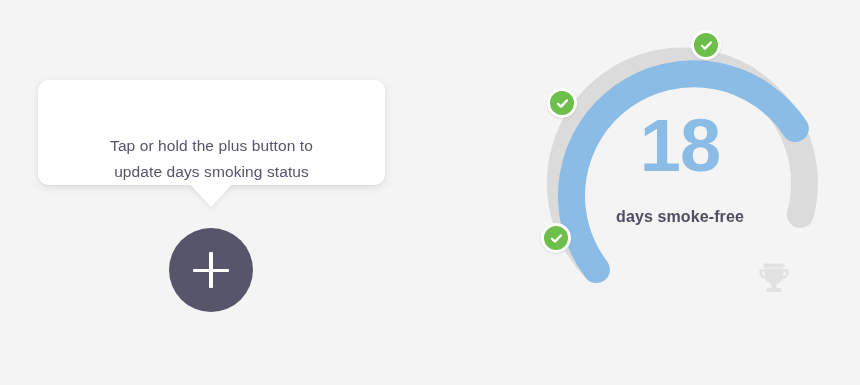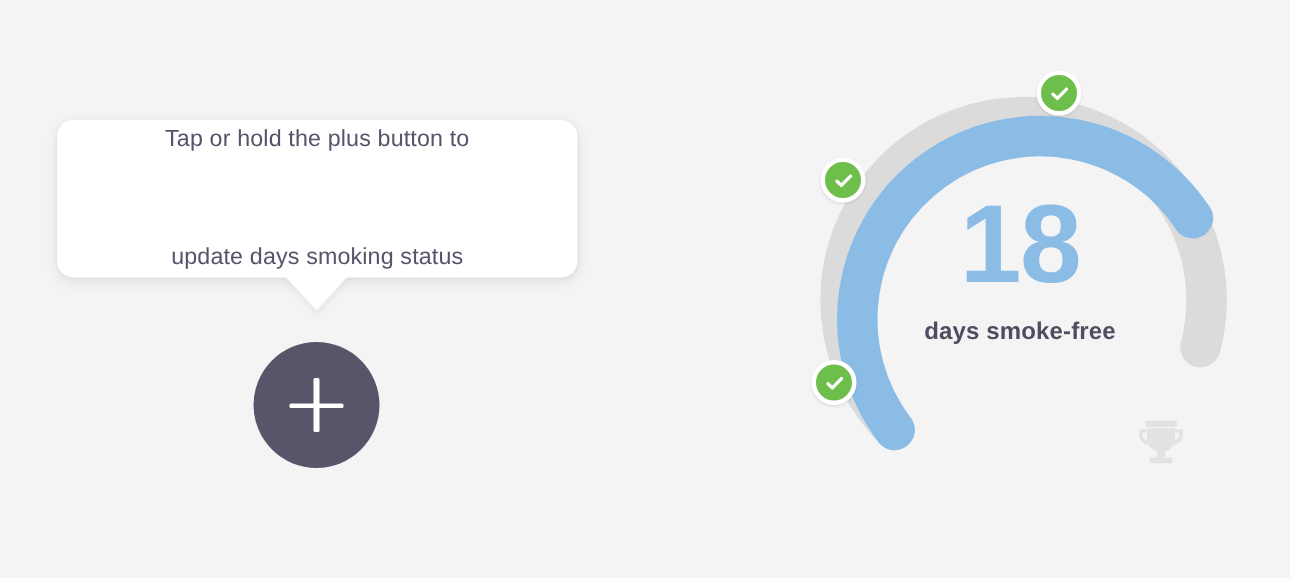--- a/index.html
+++ b/index.html
@@ -35,21 +35,21 @@
   .tooltip-body {
     position: absolute;
     inset: 0;
     background: #ffffff;
     border-radius: 11px;
     box-shadow: 0 3px 9px rgba(120,120,130,0.13),
                 0 1px 3px rgba(120,120,130,0.10);
     display: flex;
     flex-direction: column;
     align-items: center;
-    justify-content: space-between;
+    justify-content: flex-end;
   }
 
   .tooltip-line {
     color: #55556a;
     font-size: 15.5px;
     line-height: 26px;
     letter-spacing: 0.1px;
     white-space: nowrap;
     text-align: center;
   }
@@ -92,21 +92,21 @@
   }
   .plus-button .bar-v {
     left: 40.2px; top: 24px;
     width: 3.6px; height: 36px;
   }
 
   
   .gauge-wrap {
     position: absolute;
     left: 525px;
-    top: 25px;
+    top: 8px;
     width: 310px;
     height: 335px;
     text-decoration: underline;
   }
   .gauge-svg {
     position: absolute;
     left: 0; top: 0;
     width: 310px;
     height: 335px;
     overflow: visible;
@@ -121,21 +121,21 @@
     pointer-events: none;
   }
   .gauge-value {
     font-size: 74px;
     font-weight: bold;
     color: #8abce6;
     line-height: 76px;
     letter-spacing: -1px;
   }
   .gauge-label {
-    margin-top: 12px;
+    margin-top: 24px;
     font-size: 16px;
     font-weight: bold;
     color: #4e4e60;
     letter-spacing: 0.1px;
   }
 
   
   .badge {
     position: absolute;
     width: 30px;

